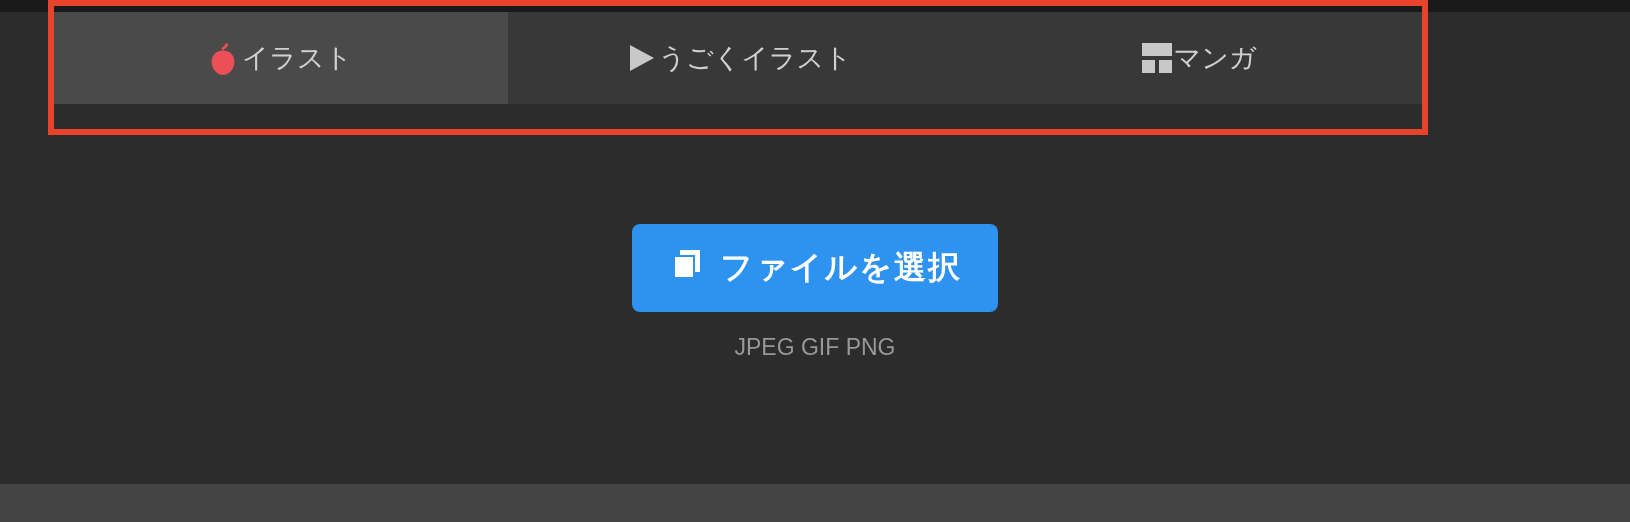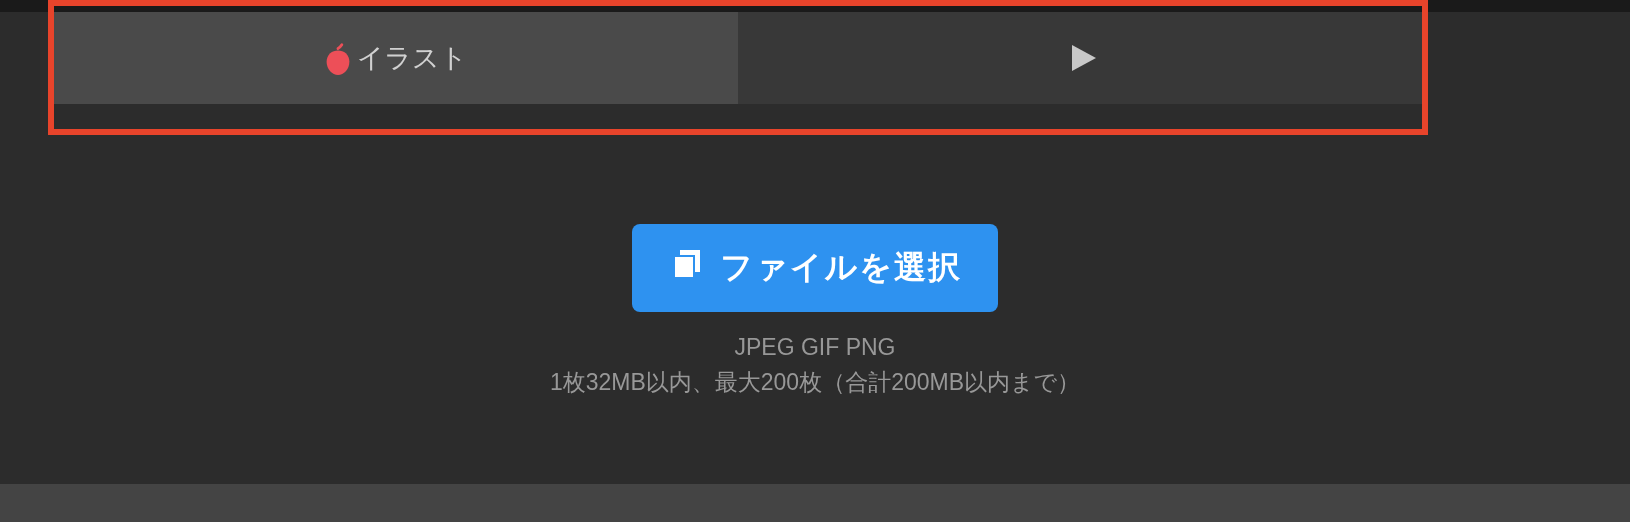--- a/index.html
+++ b/index.html
@@ -136,34 +136,44 @@
       </svg>
     </span>
     <span>イラスト</span>
   </div>
   <div class="tab">
     <span class="tab-icon play-icon">
       <svg viewBox="0 0 34 34" fill="#c8c8c8">
         <path d="M6 4 L30 17 L6 30 Z"></path>
       </svg>
     </span>
+    <span>うごくイラスト</span>
+  </div>
+  <div class="tab">
+    <span class="tab-icon manga-icon">
+      <svg viewBox="0 0 34 34" fill="#c8c8c8">
+        <rect x="2" y="2" width="30" height="13"></rect>
+        <rect x="2" y="19" width="13" height="13"></rect>
+        <rect x="19" y="19" width="13" height="13"></rect>
+      </svg>
+    </span>
+    <span>マンガ</span>
   </div>
 </div>
 
 <div class="spacer"></div>
 
 <div class="upload-area">
   <button class="file-select-btn">
     <span class="files-icon">
       <svg viewBox="0 0 36 36" fill="#ffffff">
         <rect x="12" y="4" width="20" height="22"></rect>
         <rect x="6" y="10" width="20" height="22" stroke="#2e92f0" stroke-width="2"></rect>
       </svg>
     </span>
     <span>ファイルを選択</span>
   </button>
   <div class="hint-text">
     <div>JPEG GIF PNG</div>
-    <div>1枚32MB以内、最大200枚（合計200MB以内まで）</div>
   </div>
 </div>
 
 <div class="bottom-bar"></div>
 
 </body></html>

